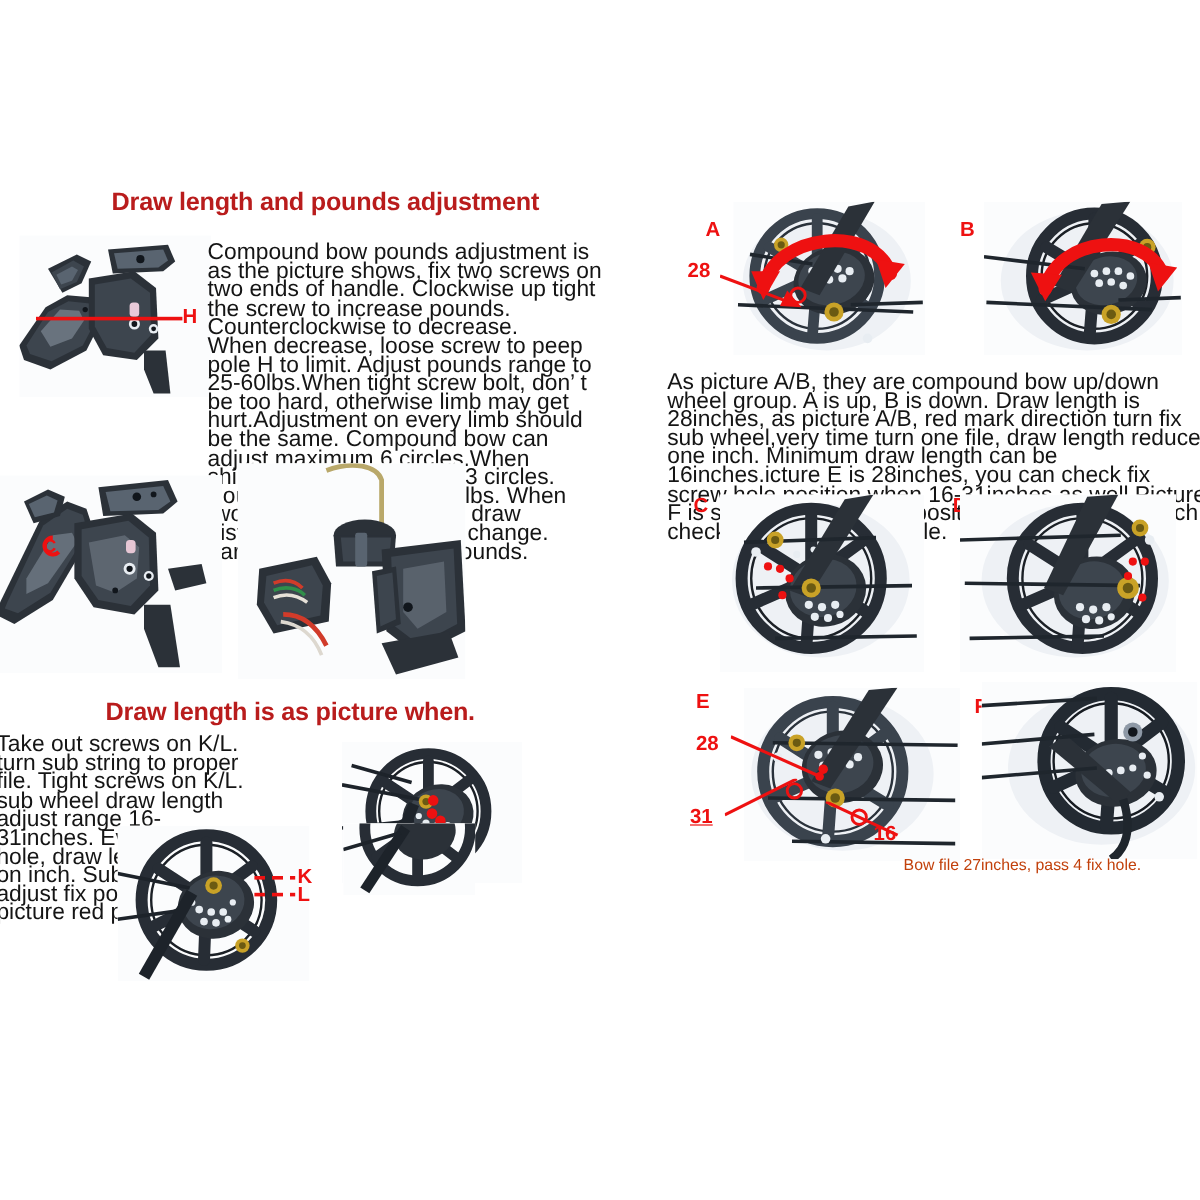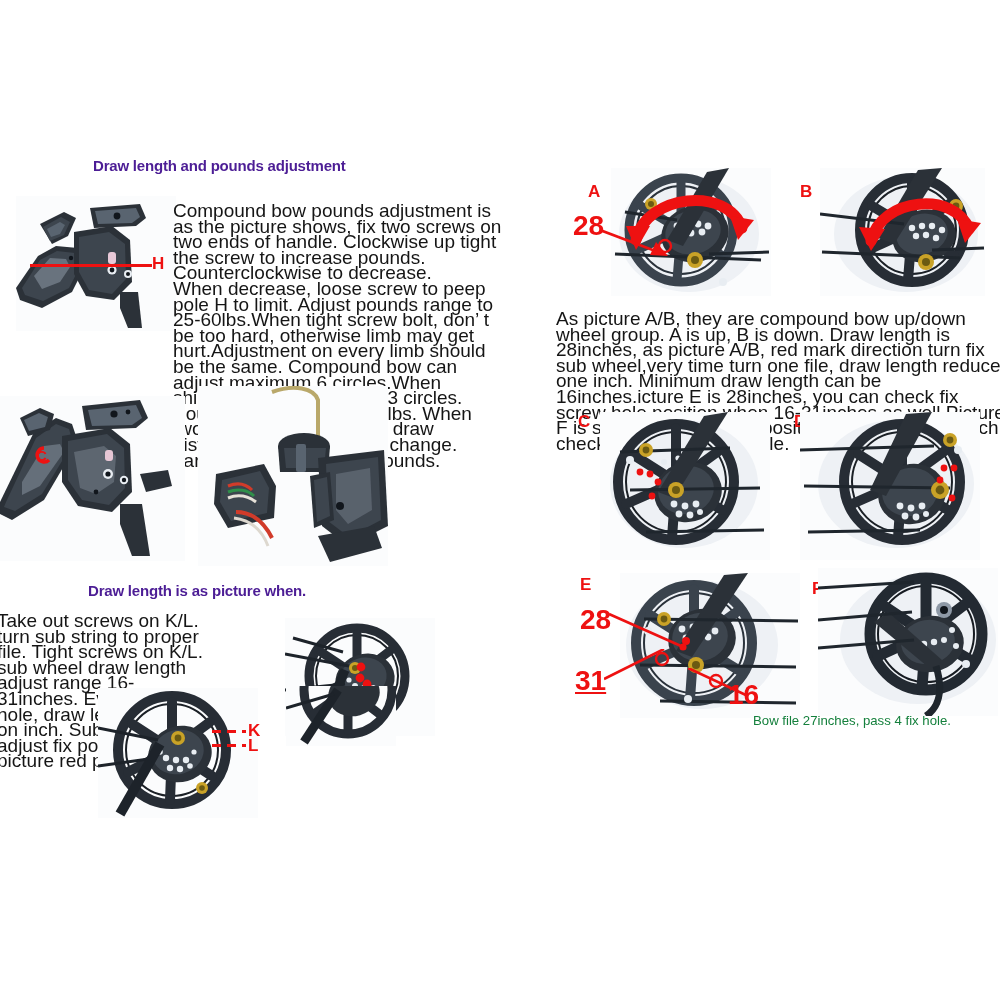--- a/index.html
+++ b/index.html
@@ -3,32 +3,32 @@
 <meta charset="utf-8">
 <style>
   html,body{margin:0;padding:0;background:#ffffff;}
   body{
     width:1000px;height:1000px;position:relative;overflow:hidden;
     font-family:"Liberation Sans","DejaVu Sans",sans-serif;
     background:#ffffff;color:#111111;
   }
   .abs{position:absolute;}
   .heading{
-    font-weight:bold;font-size:15px;letter-spacing:-0.2px;
-    color:#4c1d95;white-space:nowrap;
+    font-weight:bold;font-size:21px;letter-spacing:-0.2px;
+    color:#b91c1c;white-space:nowrap;
   }
   .body-text{
     font-size:19px;line-height:15.6px;color:#151515;font-weight:normal;
   }
-  .caption{font-size:13.2px;color:#15803d;white-space:nowrap;}
+  .caption{font-size:13.2px;color:#c2410c;white-space:nowrap;}
   .redlabel{
     color:#ee1111;font-weight:bold;font-family:"Liberation Sans",sans-serif;
   }
   .red-letter{font-size:17px;}
-  .red-num{font-size:28px;}
+  .red-num{font-size:17px;}
 
   
   .photo{position:absolute;overflow:hidden;background:#ffffff;}
   .photo svg{display:block;width:100%;height:100%;}
 
   
   .pbg{fill:#fbfcfd;}
   .shade{fill:#eef1f5;}
   .metal-d{fill:#2b3138;}
   .metal-m{fill:#3d454e;}

